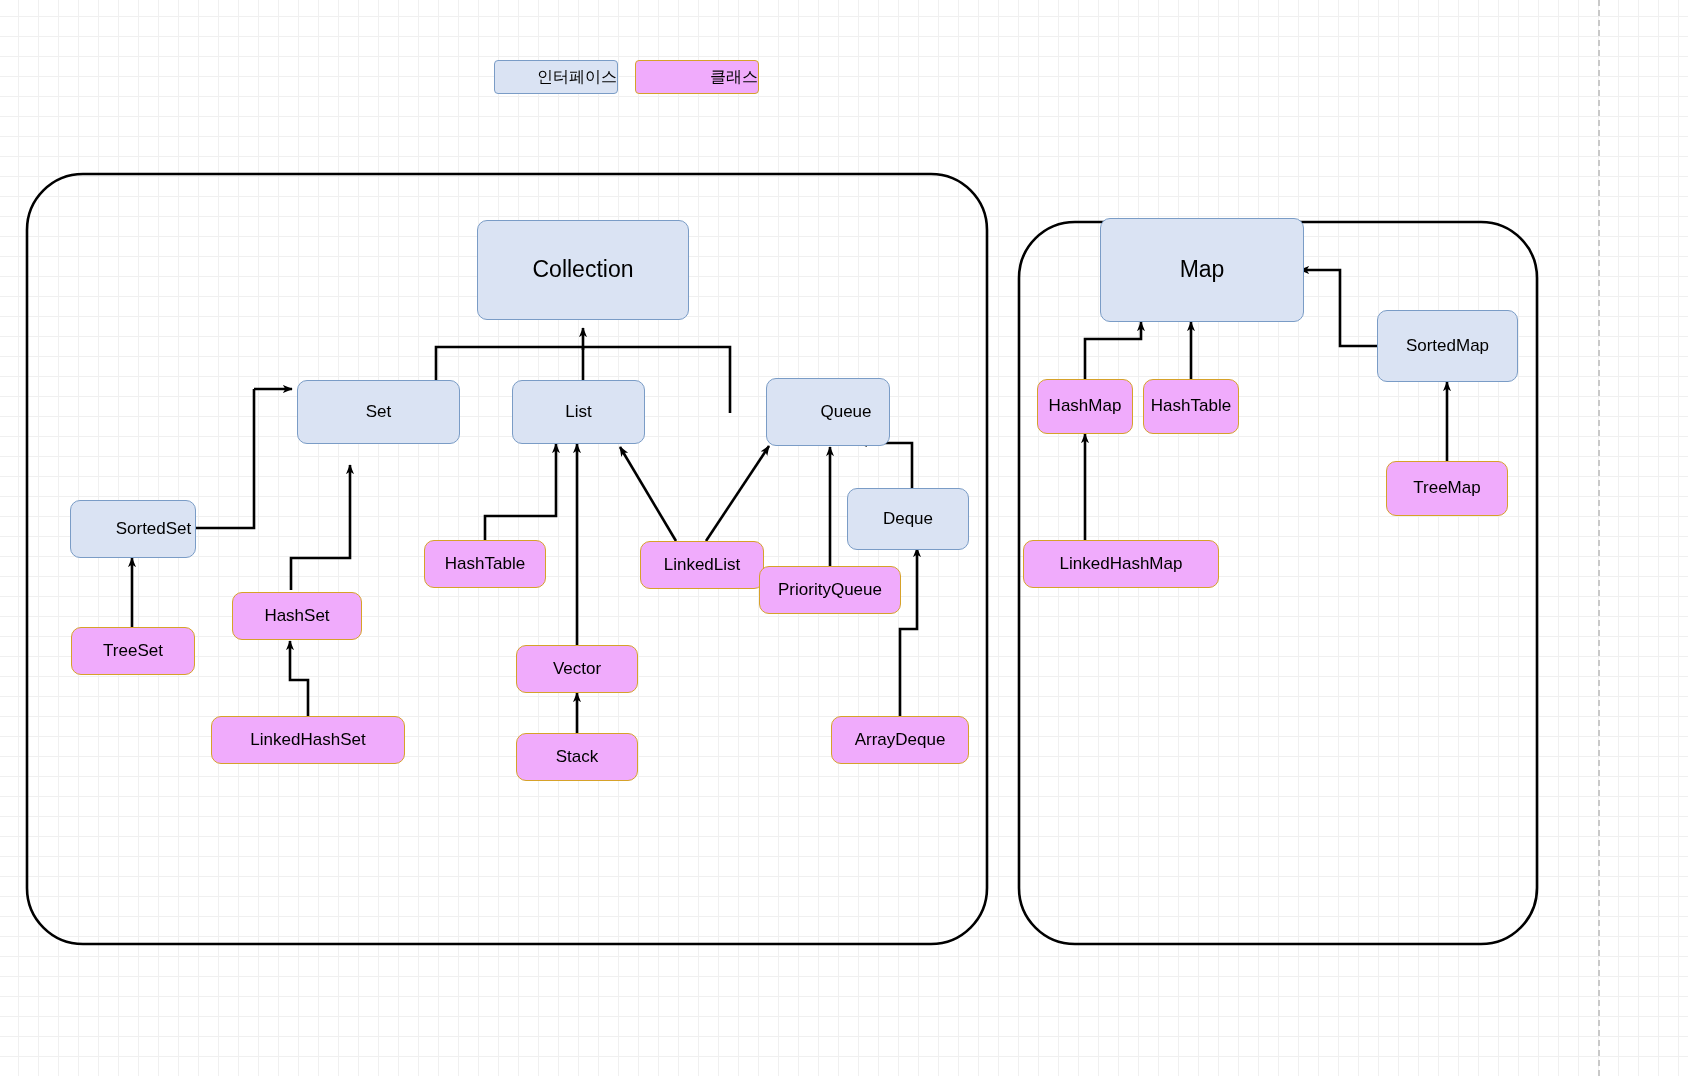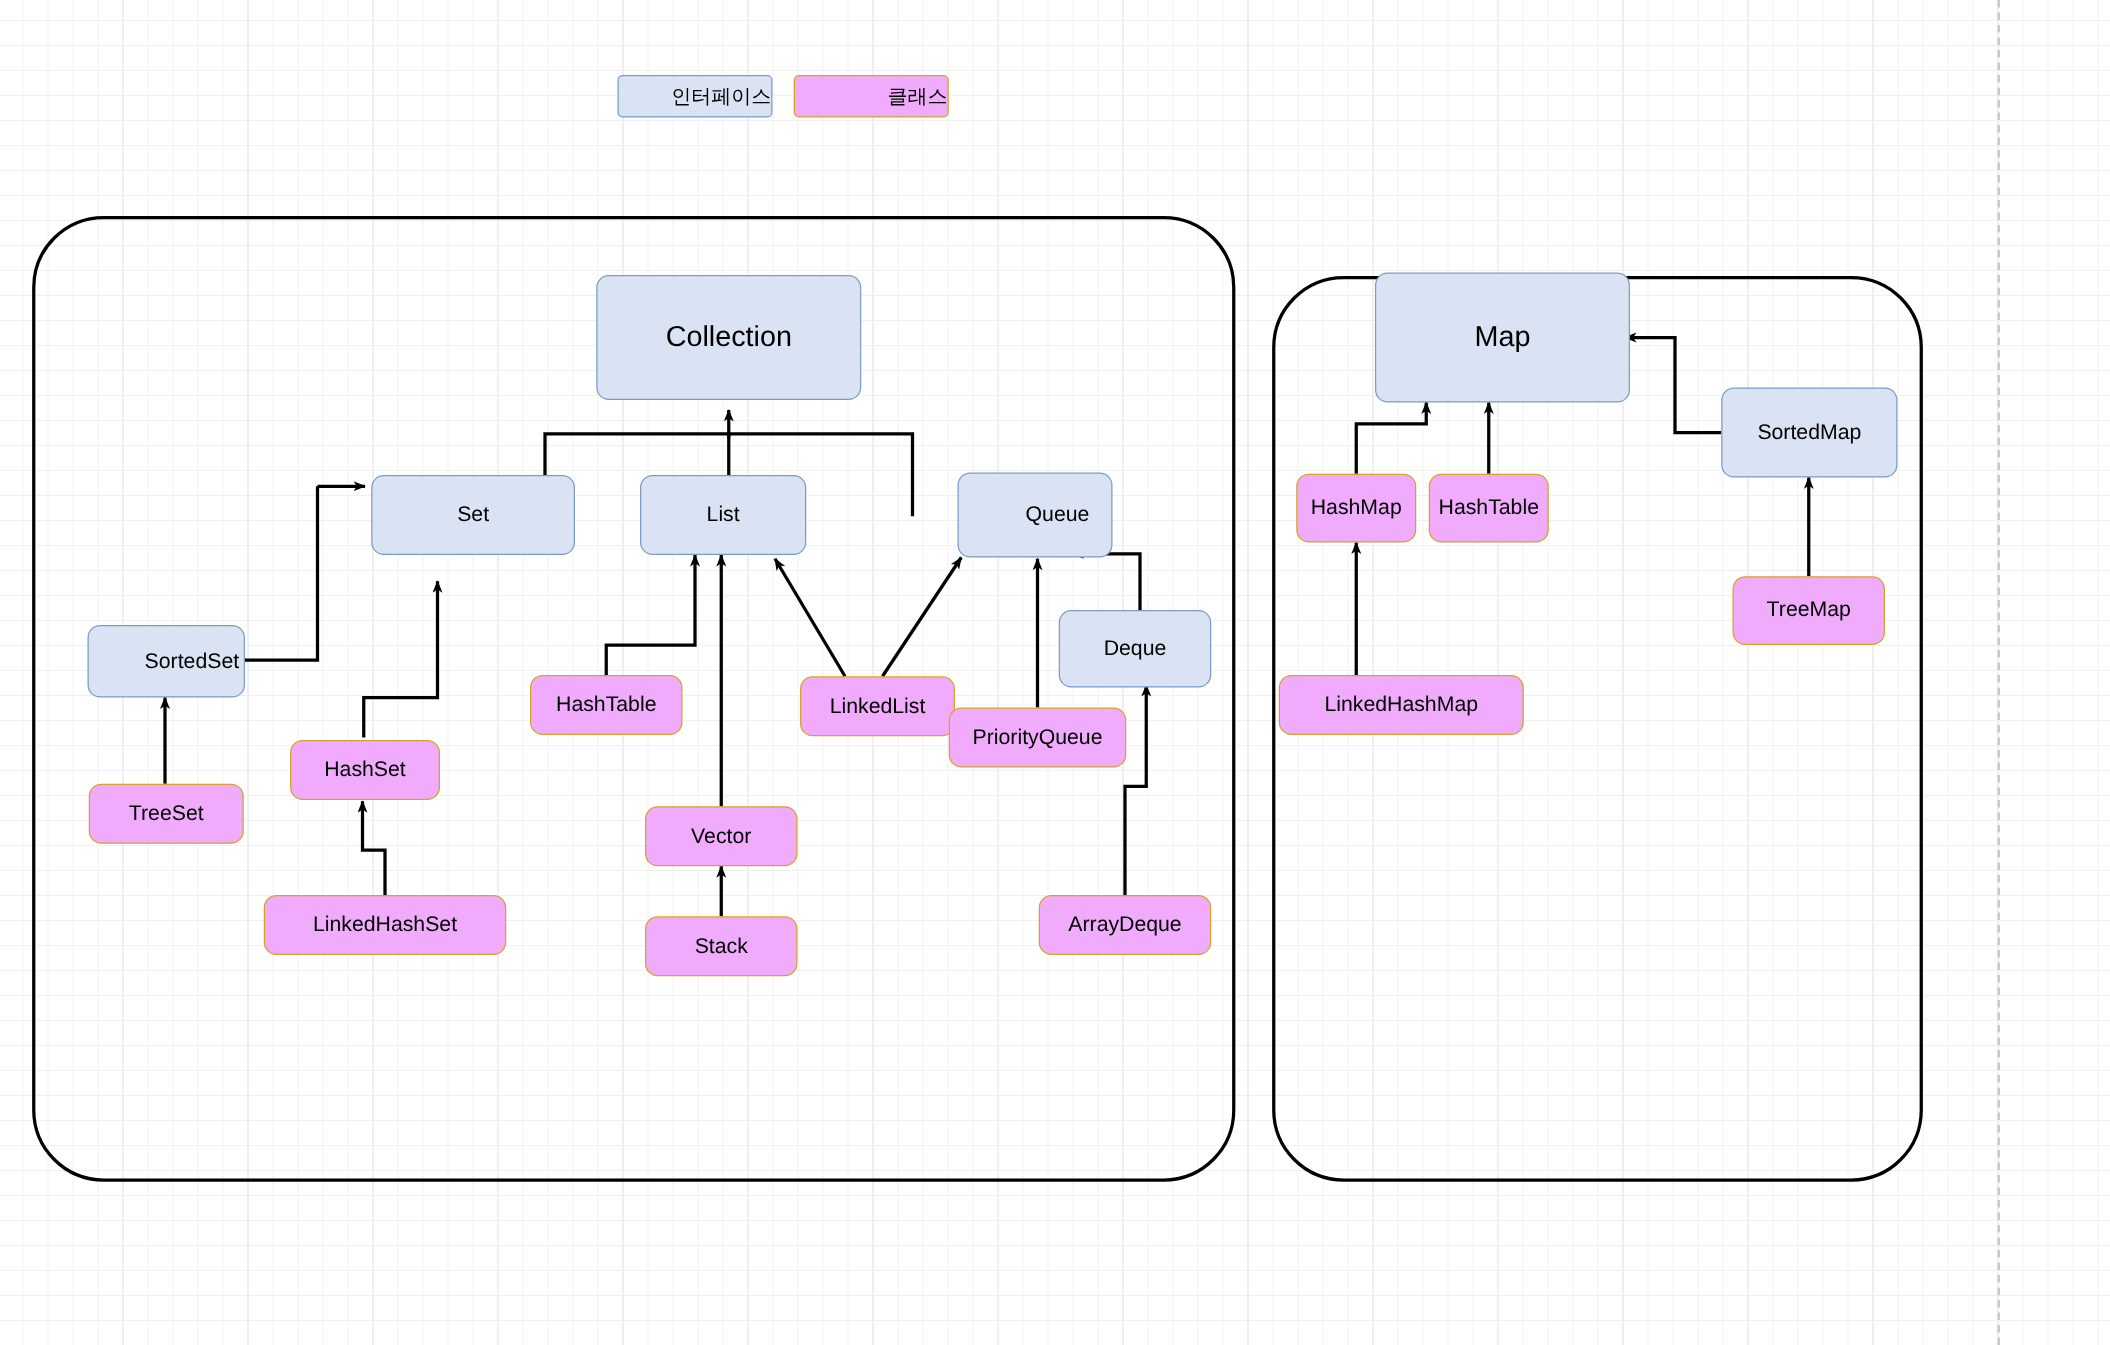--- a/index.html
+++ b/index.html
@@ -136,21 +136,21 @@
 </div>
 
 <div class="node iface" style="left:847px;top:488px;width:122px;height:62px;">
   <span>Deque</span>
 </div>
 
 <div class="node cls" style="left:71px;top:627px;width:124px;height:48px;text-align:right;">
   <span>TreeSet</span>
 </div>
 
-<div class="node cls" style="left:232px;top:592px;width:120px;height:48px;align-items:center;">
+<div class="node cls" style="left:232px;top:592px;width:130px;height:48px;align-items:center;">
   <span>HashSet</span>
 </div>
 
 <div class="node cls" style="left:211px;top:716px;width:194px;height:48px;">
   <span>LinkedHashSet</span>
 </div>
 
 <div class="node cls" style="left:424px;top:540px;width:122px;height:48px;">
   <span>HashTable</span>
 </div>

